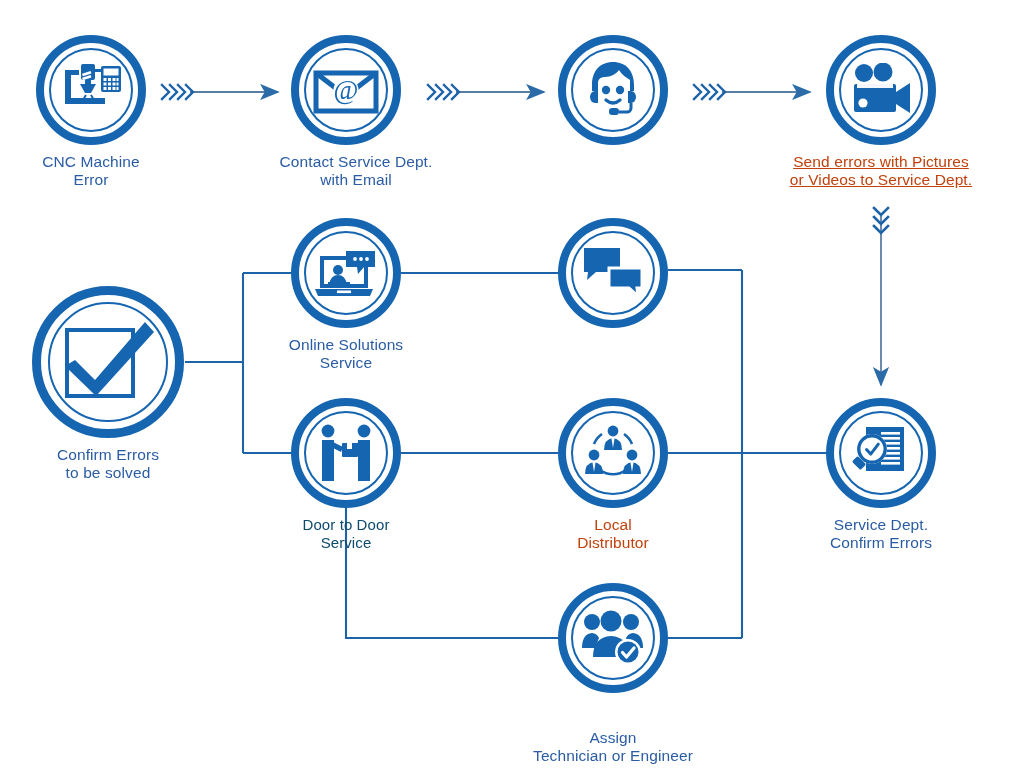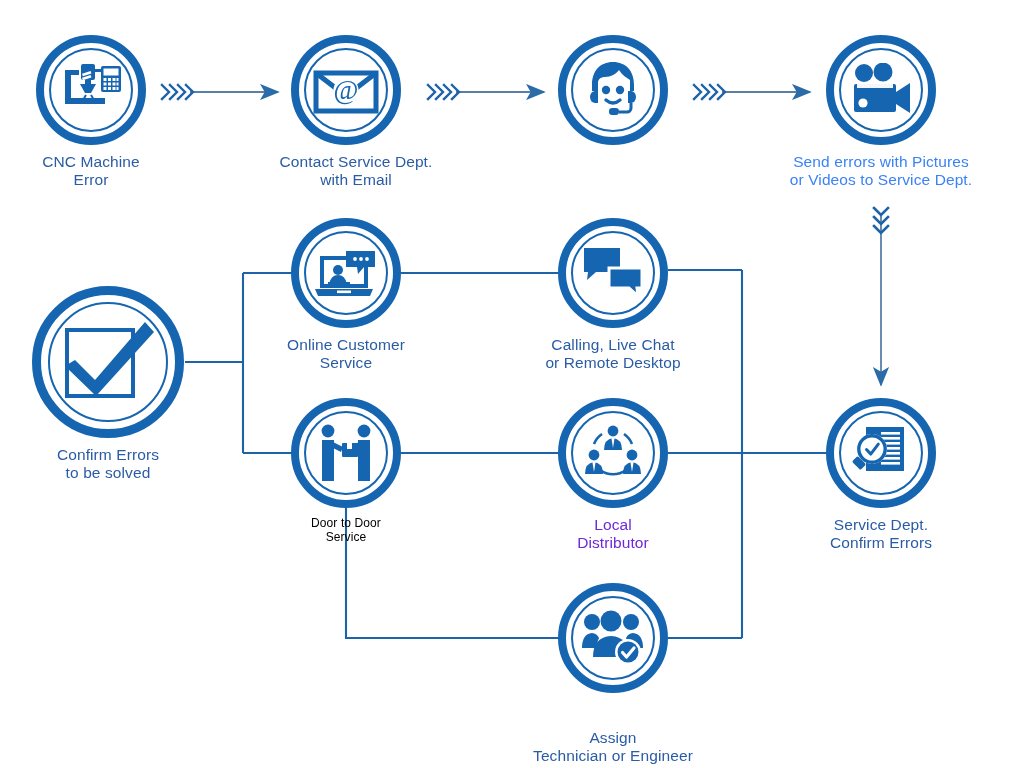--- a/index.html
+++ b/index.html
@@ -222,21 +222,21 @@
             <circle cx="15" cy="10" r="9"></circle>
             <circle cx="34" cy="9" r="9.5"></circle>
             <rect x="5" y="21" width="42" height="28" rx="2"></rect>
             <rect x="8" y="21" width="36" height="4" fill="#ffffff" opacity="0.95"></rect>
             <circle cx="14" cy="40" r="4.6" fill="#ffffff"></circle>
             <path d="M47 29 L61 20 L61 50 L47 41 Z"></path>
           </g>
         </svg>
       </div>
     </div>
-    <div class="node-label" style="color:#3b82f6;font-size:15.5px;">Send errors with Pictures
+    <div class="node-label" style="color:#c2410c;font-size:15.5px;text-decoration:underline;">Send errors with Pictures
 or Videos to Service Dept.</div>
   </div>
 
   <div class="node" style="left:8px; top:286px; width:200px;">
     <div class="ring-outer" style="width:152px;height:152px;border:9px solid #1565B0;">
       <div class="ring-inner" style="left:7px;top:7px;right:7px;bottom:7px;border:2px solid #1565B0;"></div>
       <div class="icon-holder">
         <svg width="98" height="92" viewBox="0 0 98 92" xmlns="http://www.w3.org/2000/svg">
           <rect x="8" y="14" width="66" height="66" fill="none" stroke="#1565B0" stroke-width="4"></rect>
           <path d="M16 44 L36 64 L86 6 L95 16 L37 80 L6 50 Z" fill="#1565B0"></path>
@@ -262,38 +262,36 @@
             <path d="M33 7 h29 v16 h-11 l-6 7 l-1 -7 h-11 Z"></path>
             <g fill="#ffffff">
               <circle cx="42" cy="15" r="1.9"></circle>
                 <circle cx="48" cy="15" r="1.9"></circle>
                 <circle cx="54" cy="15" r="1.9"></circle>
             </g>
           </g>
         </svg>
       </div>
     </div>
-    <div class="node-label" style="color:#2A5CA5;font-size:15.5px;">Online Customer
+    <div class="node-label" style="color:#2A5CA5;font-size:15.5px;">Online Solutions
 Service</div>
   </div>
 
   <div class="node" style="left:503px; top:218px; width:220px;">
     <div class="ring-outer" style="width:110px;height:110px;border:8px solid #1565B0;">
       <div class="ring-inner" style="left:5px;top:5px;right:5px;bottom:5px;border:2px solid #1565B0;"></div>
       <div class="icon-holder">
         <svg width="64" height="58" viewBox="0 0 64 58" xmlns="http://www.w3.org/2000/svg">
           <g fill="#1565B0">
             <path d="M3 4 h36 v24 h-24 l-9 8 l1 -8 h-4 Z"></path>
             <path d="M28 24 h33 v20 h-5 l1 8 l-9 -8 h-20 Z" stroke="#ffffff" stroke-width="3"></path>
           </g>
         </svg>
       </div>
     </div>
-    <div class="node-label" style="color:#2A5CA5;font-size:15.5px;">Calling, Live Chat
-or Remote Desktop</div>
   </div>
 
   <div class="node" style="left:256px; top:398px; width:180px;">
     <div class="ring-outer" style="width:110px;height:110px;border:8px solid #1565B0;">
       <div class="ring-inner" style="left:5px;top:5px;right:5px;bottom:5px;border:2px solid #1565B0;"></div>
       <div class="icon-holder">
         <svg width="64" height="60" viewBox="0 0 64 60" xmlns="http://www.w3.org/2000/svg">
           <g fill="#1565B0">
             <circle cx="14" cy="8" r="6.4"></circle>
             <path d="M8 17 h12 v22 h-4 v19 h-4 v-19 h-4 Z"></path>
@@ -304,21 +302,21 @@
             <path d="M44 17 h12 v22 h-4 v19 h-4 v-19 h-4 Z"></path>
             <rect x="44" y="38" width="4" height="20"></rect>
             <rect x="52" y="38" width="4" height="20"></rect>
             <path d="M45 19 l-10 5 l2 5 l10 -5 Z"></path>
             <rect x="28" y="20" width="16" height="14" rx="1"></rect>
             <rect x="33" y="20" width="5" height="6" fill="#ffffff"></rect>
           </g>
         </svg>
       </div>
     </div>
-    <div class="node-label" style="color:#000000;font-size:12px;">Door to Door
+    <div class="node-label" style="color:#0c4a6e;font-size:15px;">Door to Door
 Service</div>
   </div>
 
   <div class="node" style="left:523px; top:398px; width:180px;">
     <div class="ring-outer" style="width:110px;height:110px;border:8px solid #1565B0;">
       <div class="ring-inner" style="left:5px;top:5px;right:5px;bottom:5px;border:2px solid #1565B0;"></div>
       <div class="icon-holder">
         <svg width="62" height="62" viewBox="0 0 62 62" xmlns="http://www.w3.org/2000/svg">
           <g fill="#1565B0">
             <path d="M12 22 a22 22 0 0 1 8 -10" fill="none" stroke="#1565B0" stroke-width="2.6"></path>
@@ -336,21 +334,21 @@
             </g>
             <g transform="translate(50,28)">
               <circle cx="0" cy="5" r="5.4"></circle>
               <path d="M-9 24 q0 -11 9 -12 q9 1 9 12 Z"></path>
               <path d="M-1.6 12 h3.2 l-1.6 10 Z" fill="#ffffff"></path>
             </g>
           </g>
         </svg>
       </div>
     </div>
-    <div class="node-label" style="color:#6d28d9;font-size:15.5px;">Local
+    <div class="node-label" style="color:#c2410c;font-size:15.5px;">Local
 Distributor</div>
   </div>
 
   <div class="node" style="left:493px; top:583px; width:240px;">
     <div class="ring-outer" style="width:110px;height:110px;border:8px solid #1565B0;">
       <div class="ring-inner" style="left:5px;top:5px;right:5px;bottom:5px;border:2px solid #1565B0;"></div>
       <div class="icon-holder">
         <svg width="64" height="56" viewBox="0 0 64 56" xmlns="http://www.w3.org/2000/svg">
           <g fill="#1565B0">
             <circle cx="11" cy="12" r="8"></circle>

